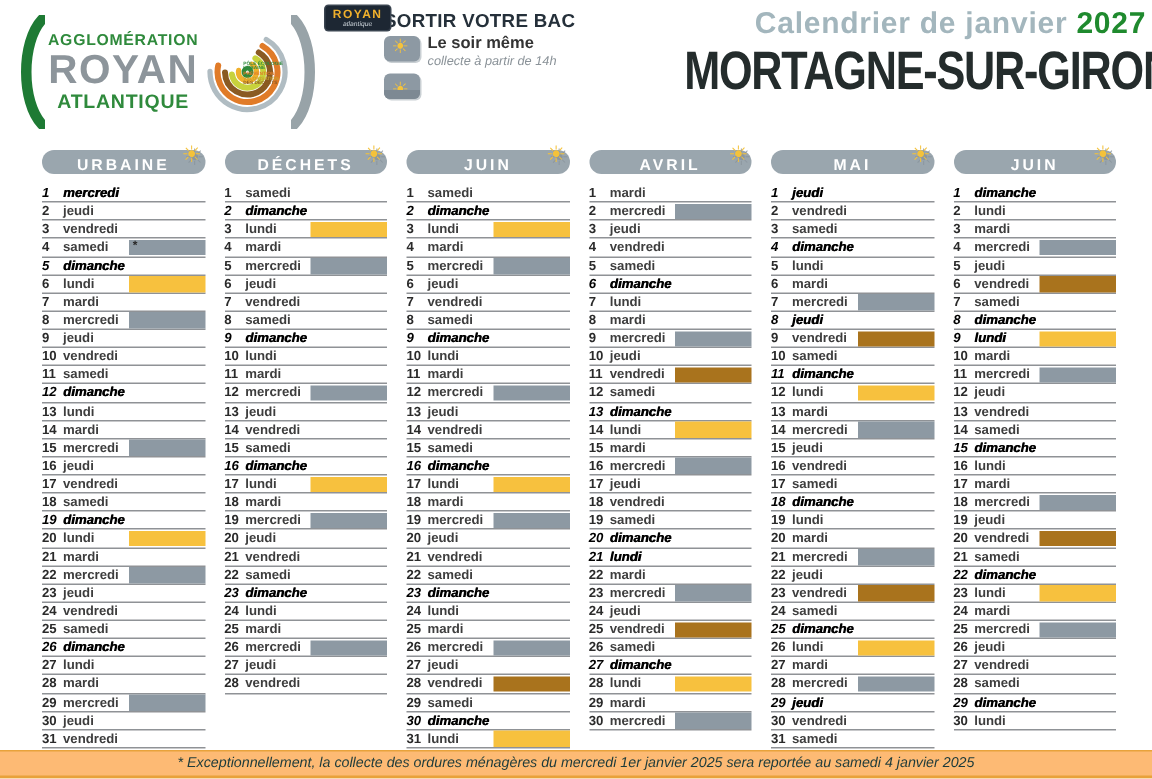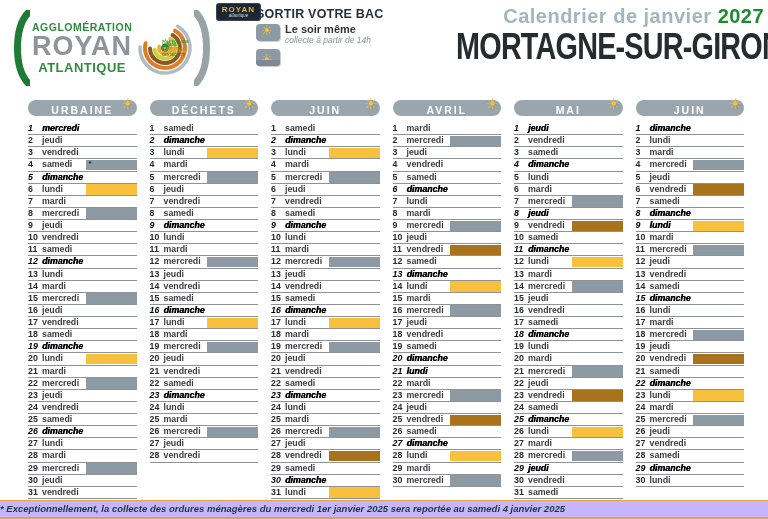--- a/index.html
+++ b/index.html
@@ -54,23 +54,23 @@
   .day{position:relative;height:12.13px;box-sizing:border-box;border-bottom:1px solid #8f9296;
        font-size:8.8px;line-height:11px;font-weight:700;color:#3d3d3d;}
   .day .num{display:inline-block;width:14px;color:#2a2a2a;}
   .day.hol{color:#000;font-style:italic;}
   .day.hol .num{color:#000;}
   .day.hol .dname{text-shadow:.4px 0 0 currentColor;}
   .bar{position:absolute;right:0;top:.5px;width:47%;height:10.5px;}
   .note{position:relative;top:-1.5px;padding-left:3px;font-size:8px;color:#2a2a2a;font-weight:700;}
 
   
-  .footnote{position:absolute;left:0;right:0;bottom:0;
+  .footnote{position:absolute;left:0;right:0;bottom:0;text-align:center;
        border-top:1.5px solid #e8a23b;border-bottom:2.5px solid #e8a23b;
-       font-size:9.5px;font-style:italic;font-weight:700;color:#1c3a3a;padding:2.5px 0 3px;background:#c4b5fd;}
+       font-size:9.5px;font-style:italic;font-weight:400;color:#1c3a3a;padding:2.5px 0 3px;background:#fdba74;}
 </style>
 </head>
 <body>
 
 <div class="page">
 
   <div class="header">
 
     <div class="logo-block">
       <span class="paren">

